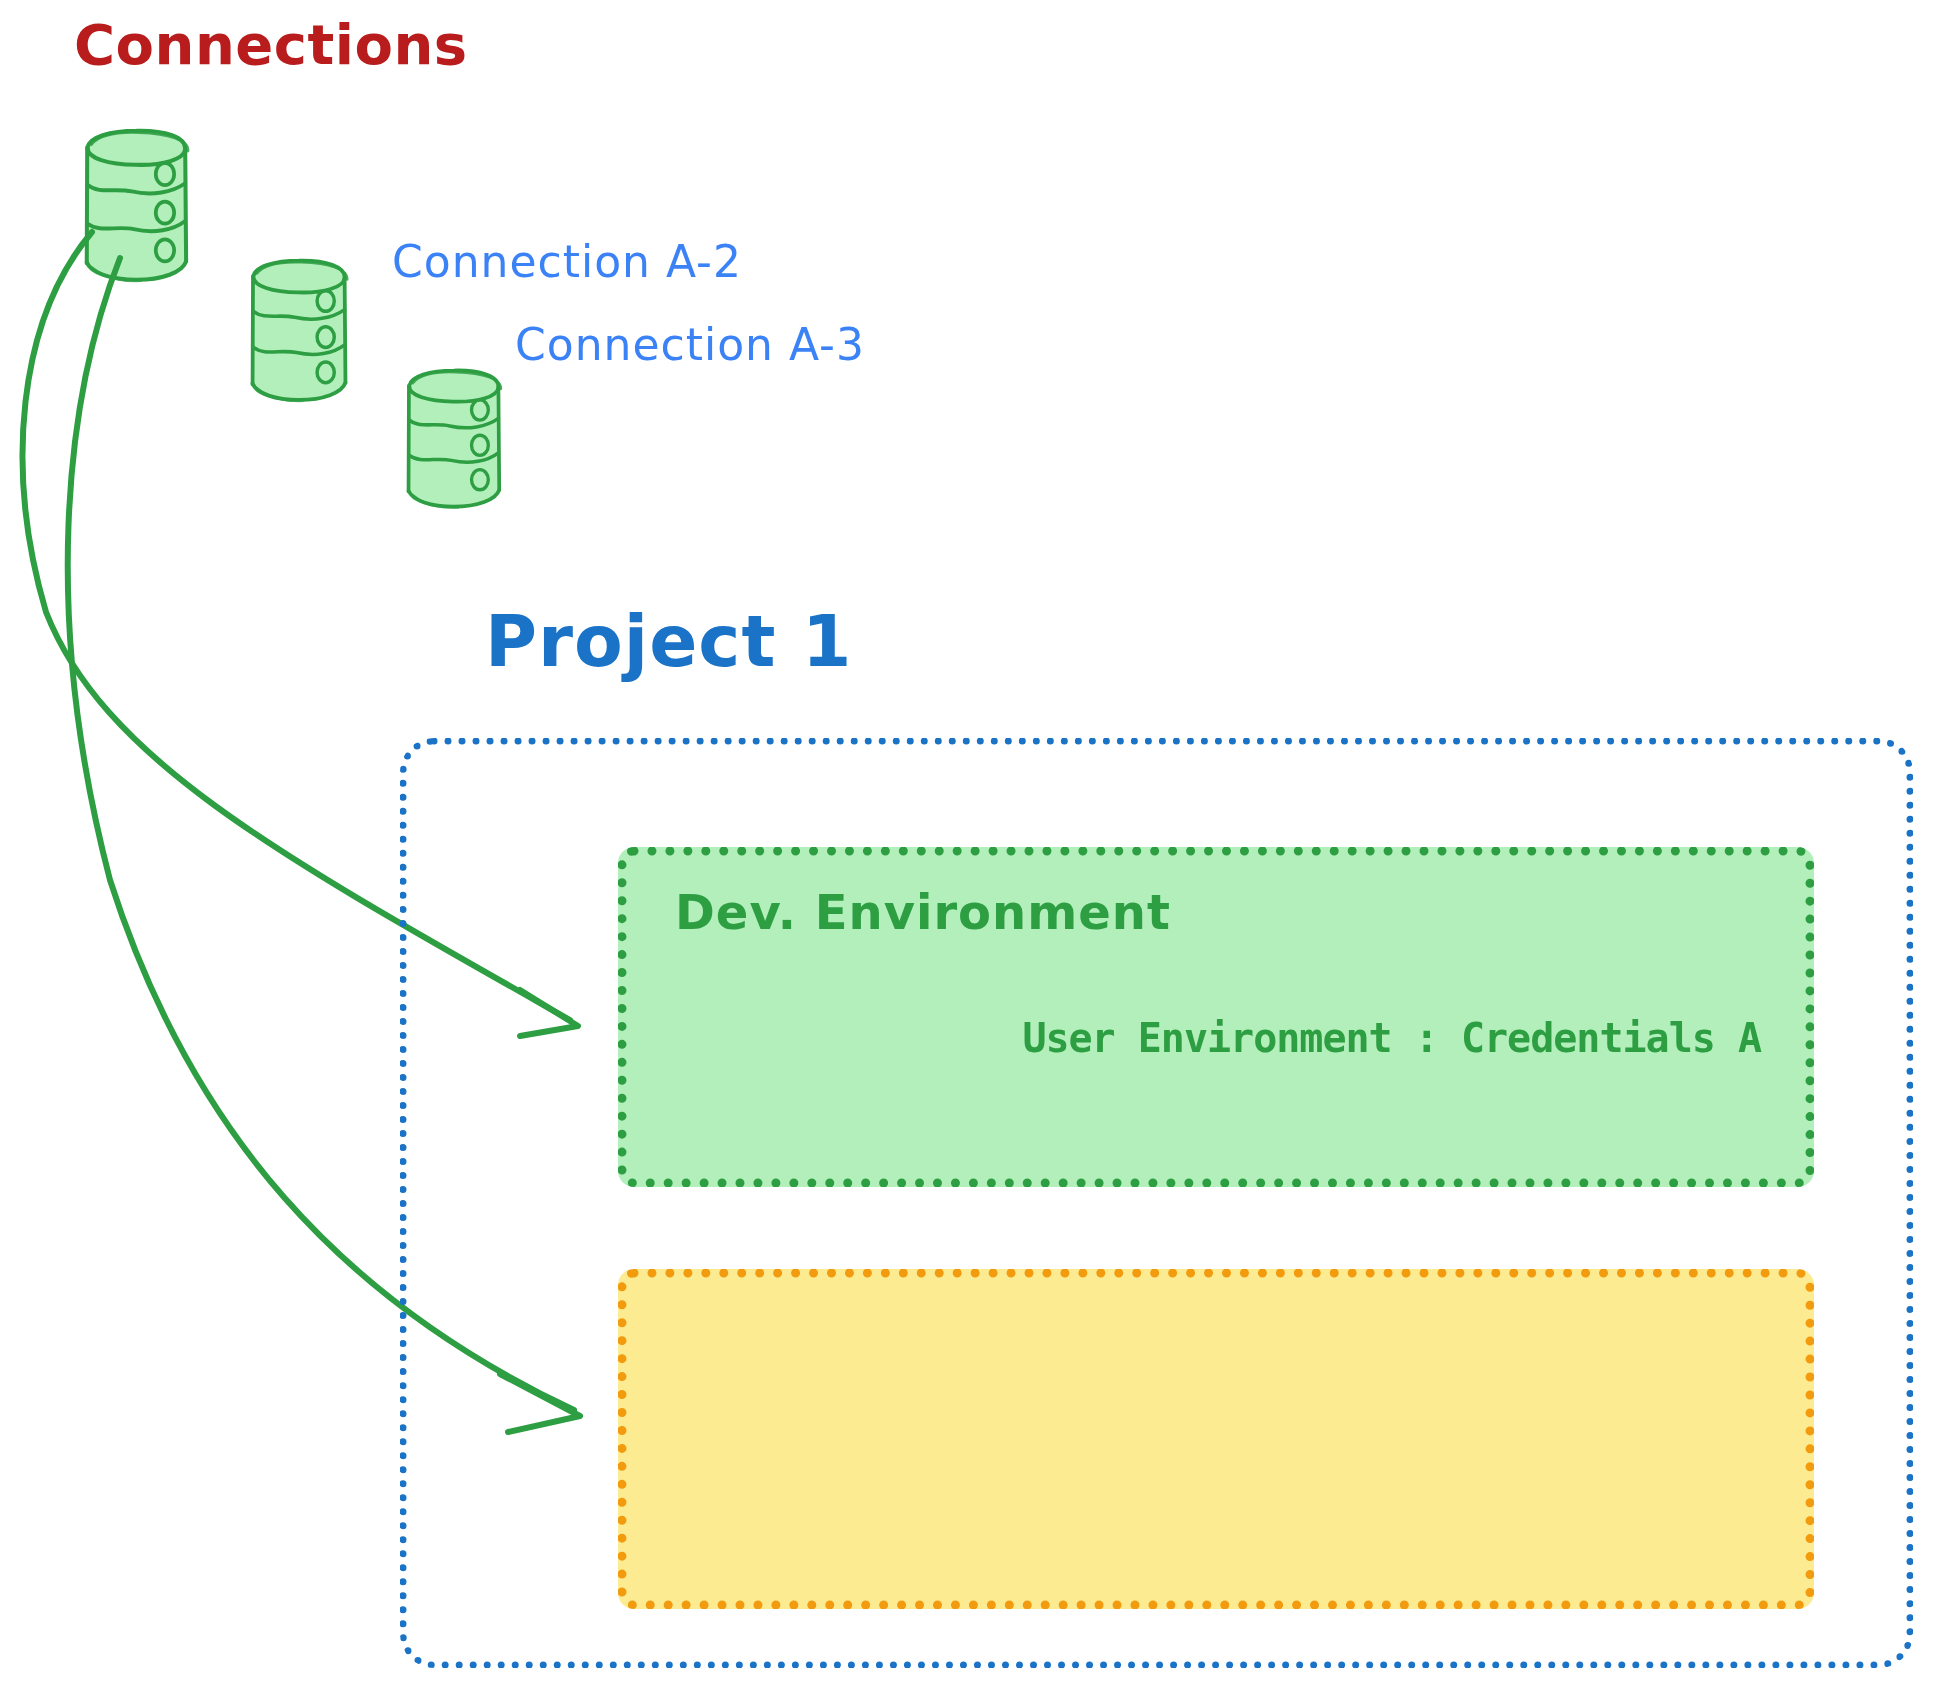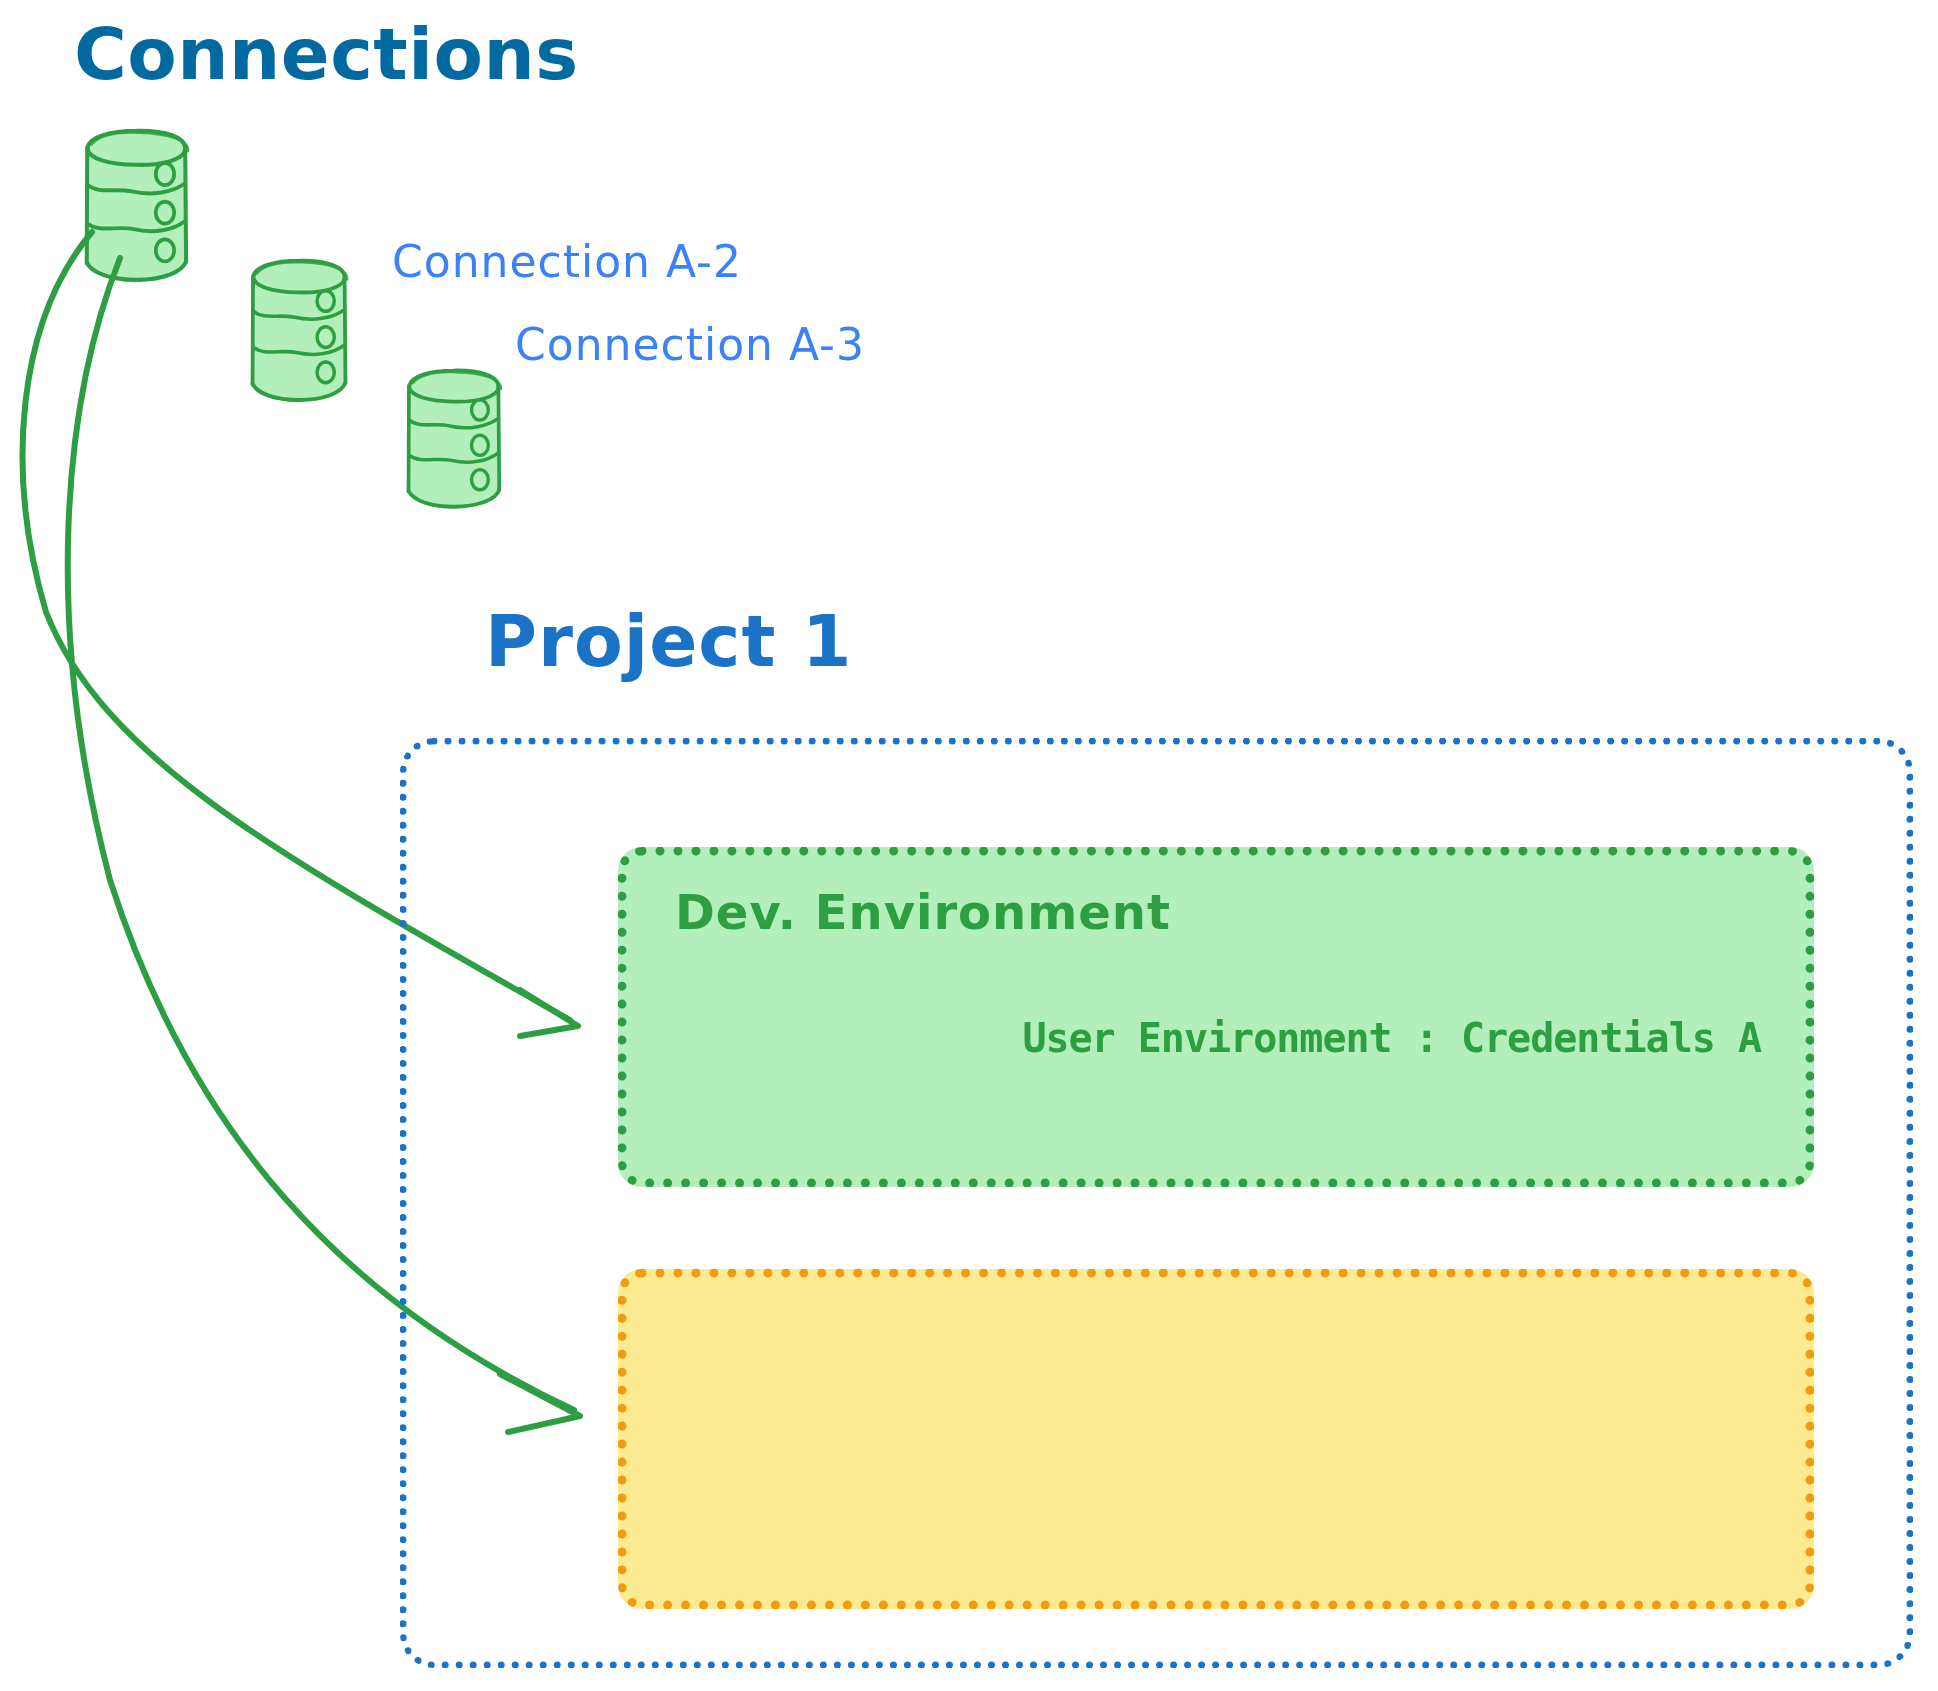--- a/index.html
+++ b/index.html
@@ -22,23 +22,23 @@
     height: 1691px;
   }
   .lbl {
     position: absolute;
     white-space: pre;
     line-height: 1.12;
   }
   .title-connections {
     left: 74px;
     top: 14px;
-    font-size: 72px;
+    font-size: 56px;
     font-weight: 700;
-    color: #0369a1;
+    color: #b91c1c;
     font-family: "DejaVu Sans", sans-serif;
     letter-spacing: 0.5px;
   }
   .conn-a-dev {
     left: 240px;
     top: 172px;
     font-size: 52px;
     font-weight: 600;
     color: #2e9e43;
     letter-spacing: 1px;
@@ -68,21 +68,21 @@
     width: 1513px;
     height: 930px;
     border: 7px dotted #1a73c7;
     border-radius: 34px;
     box-sizing: border-box;
   }
 
   .env-box {
     position: absolute;
     box-sizing: border-box;
-    border-radius: 24px;
+    border-radius: 16px;
     padding-left: 16px;
   }
   .env-dev {
     left: 611px;
     top: 840px;
     width: 1196px;
     height: 340px;
     background: #b2efbb;
     border: 9px dotted #2e9e43;
   }

